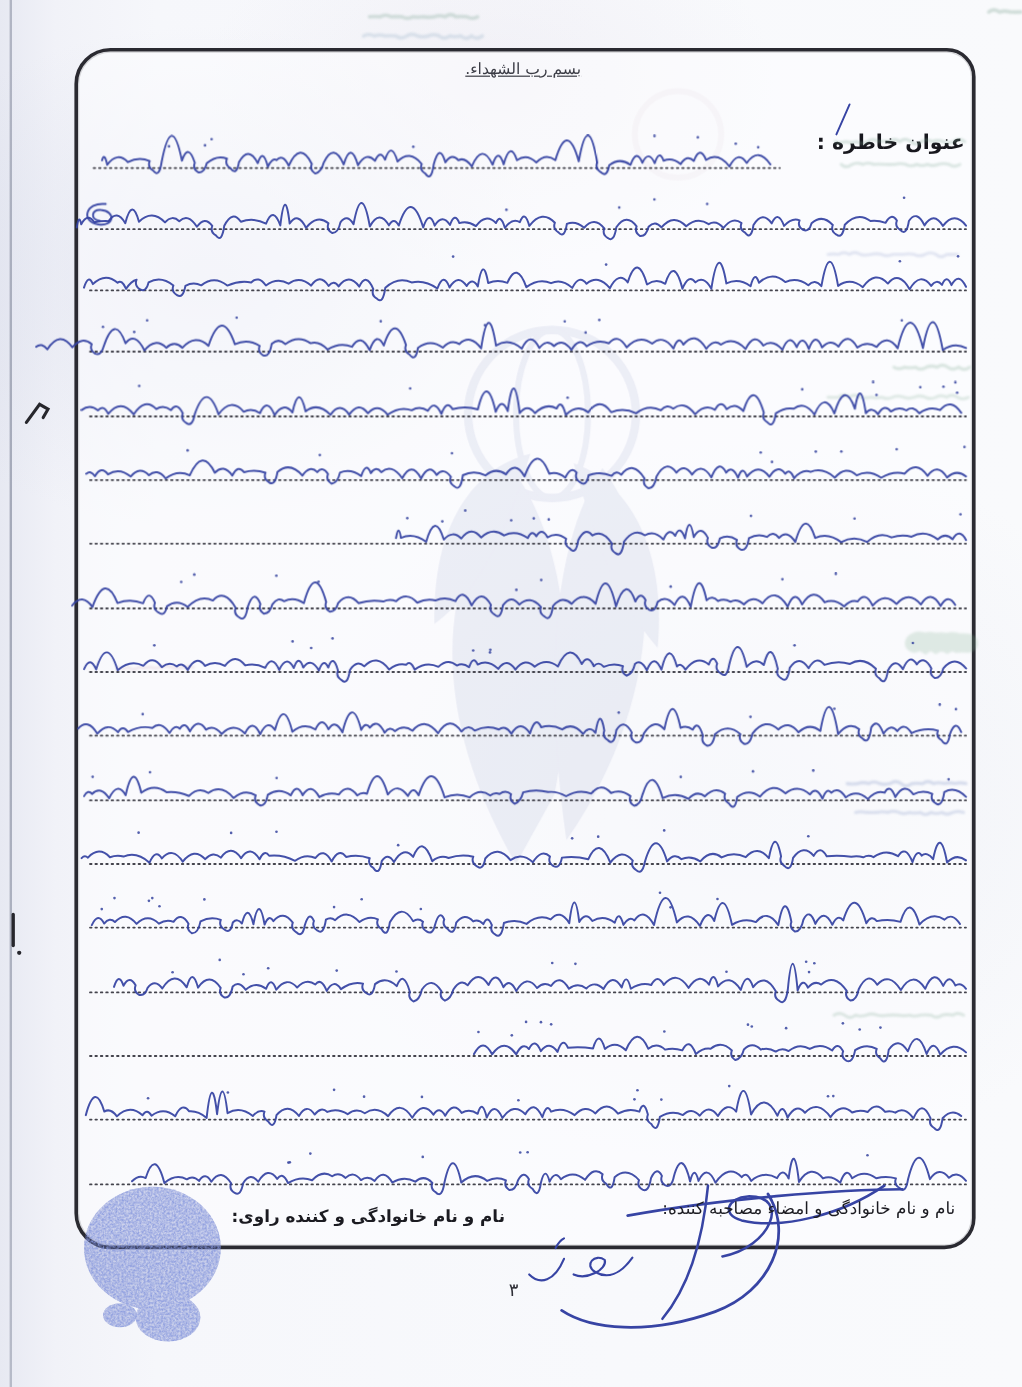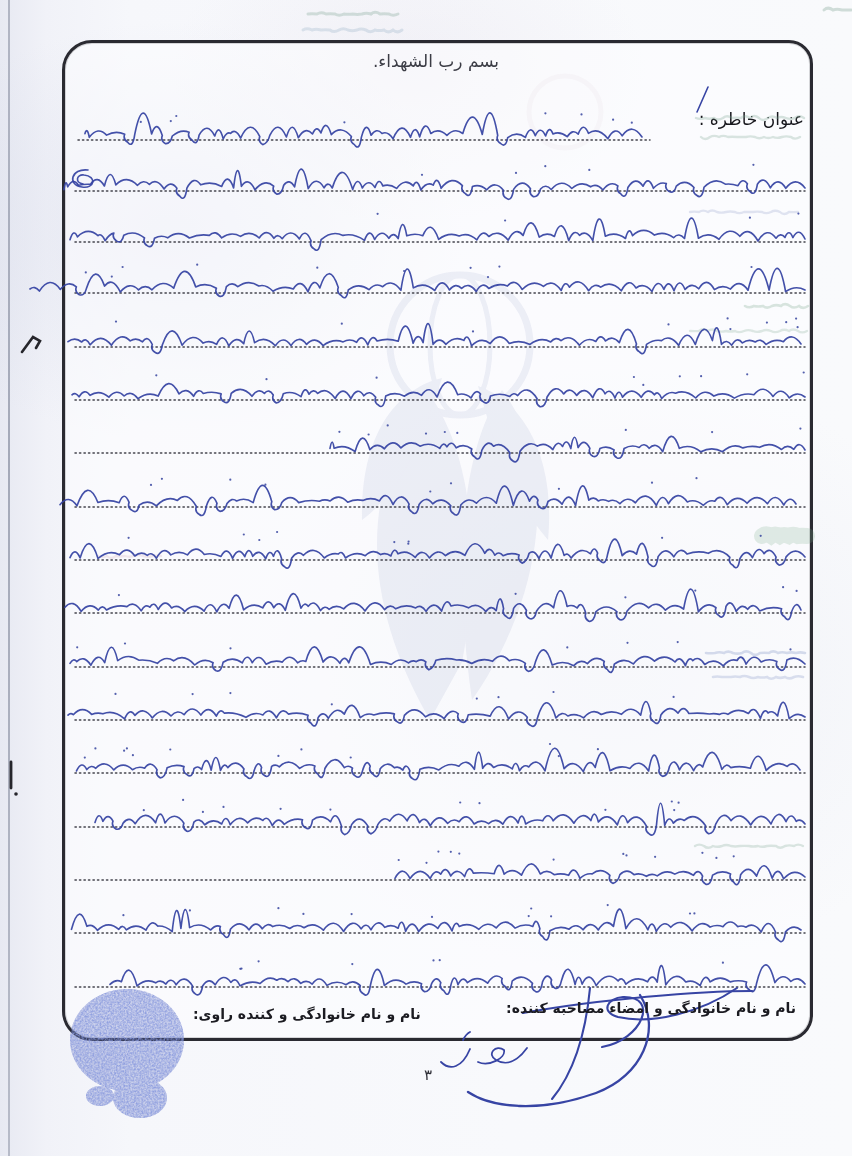--- a/index.html
+++ b/index.html
@@ -10,23 +10,23 @@
       radial-gradient(520px 420px at 72% 58%, rgba(208,212,230,.22), transparent 72%),
       radial-gradient(340px 220px at 48% 6%, rgba(220,214,228,.25), transparent 70%),
       linear-gradient(90deg,#e7e9f2 0px,#f1f2f8 46px,#f6f7fb 130px,#f8f9fc 60%,#f9fafc 100%);
   }
   .edge-line{position:absolute;left:8px;top:0;width:2px;height:1156px;
     background:linear-gradient(180deg,#9fa4b4,#8d93a5 40%,#a6abba);opacity:.75;}
   .frame{position:absolute;left:62px;top:40px;width:745px;height:995px;
     border:3.2px solid #2a2a31;border-radius:30px 24px 26px 30px;
     background:rgba(253,253,255,.55);box-shadow:inset 0 0 0 1px rgba(42,42,49,.18);}
   .hdr{position:absolute;left:62px;top:51px;width:748px;text-align:center;
-    font-size:17px;color:#3b3c45;letter-spacing:.6px;}
-  .title-label{position:absolute;right:48px;top:109px;font-size:17px;font-weight:400;color:#17171d;}
-  .lbl-interviewer{position:absolute;right:56px;top:1000px;font-size:14px;font-weight:700;color:#1b1b21;}
+    font-size:13px;color:#3b3c45;letter-spacing:.6px;text-decoration:underline;}
+  .title-label{position:absolute;right:48px;top:109px;font-size:17px;font-weight:700;color:#17171d;}
+  .lbl-interviewer{position:absolute;right:56px;top:1000px;font-size:14px;font-weight:400;color:#1b1b21;}
   .lbl-narrator{position:absolute;left:193px;top:1006px;font-size:14px;font-weight:700;color:#1b1b21;}
   .page-num{position:absolute;left:424px;top:1066px;font-size:15px;color:#2f2f37;}
   svg.ink-layer{position:absolute;left:0;top:0;}
   .dots{fill:none;stroke:#44444d;stroke-width:1.5;stroke-dasharray:1.3 3.2;stroke-linecap:round;}
   .ink{fill:none;stroke:#3543a2;stroke-width:1.65;stroke-linecap:round;stroke-linejoin:round;opacity:.93;}
   .inkdot{fill:#36449f;opacity:.85;}
   .ghost{fill:none;stroke-linecap:round;filter:blur(.7px);}
   .sig{fill:none;stroke:#3744a4;stroke-linecap:round;stroke-linejoin:round;}
   .wm{opacity:.13;}
   .staple{fill:none;stroke:#26262c;stroke-linecap:round;}

